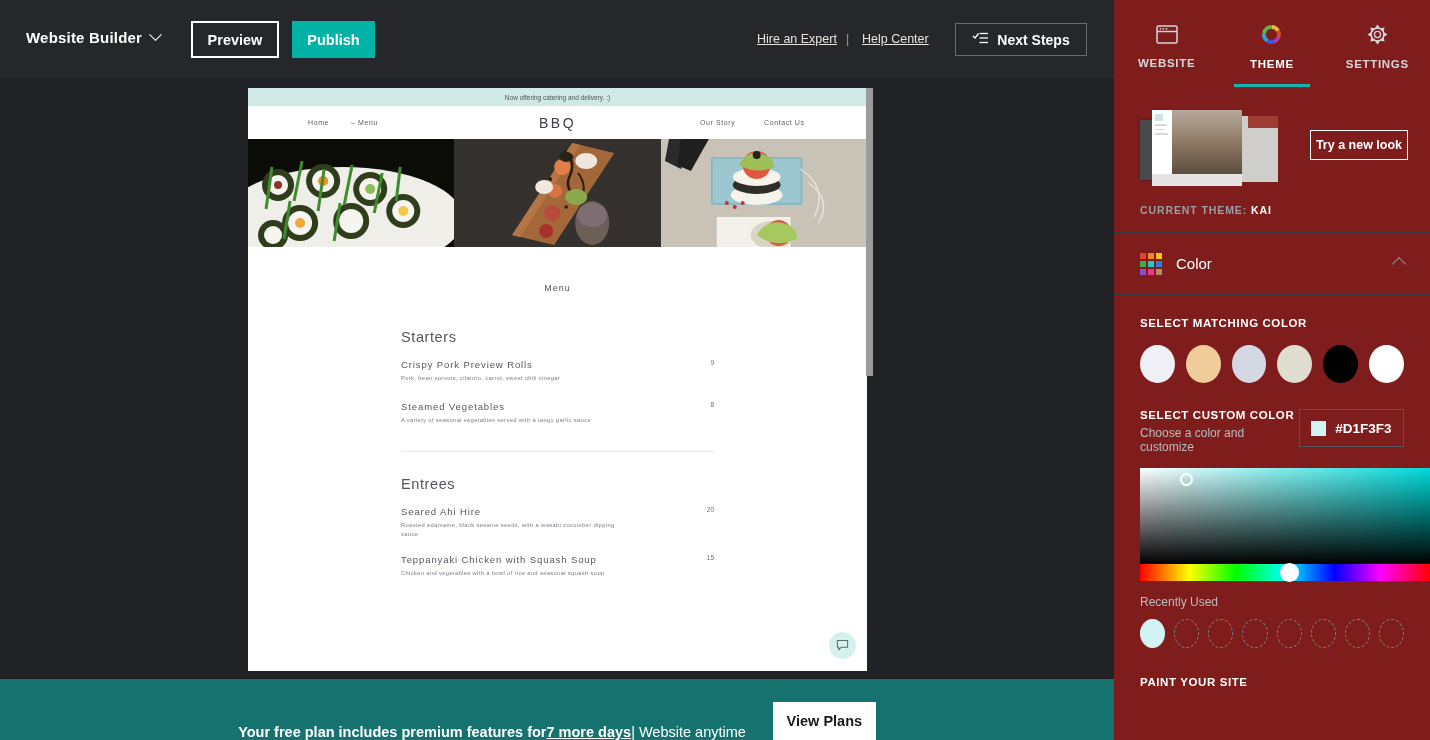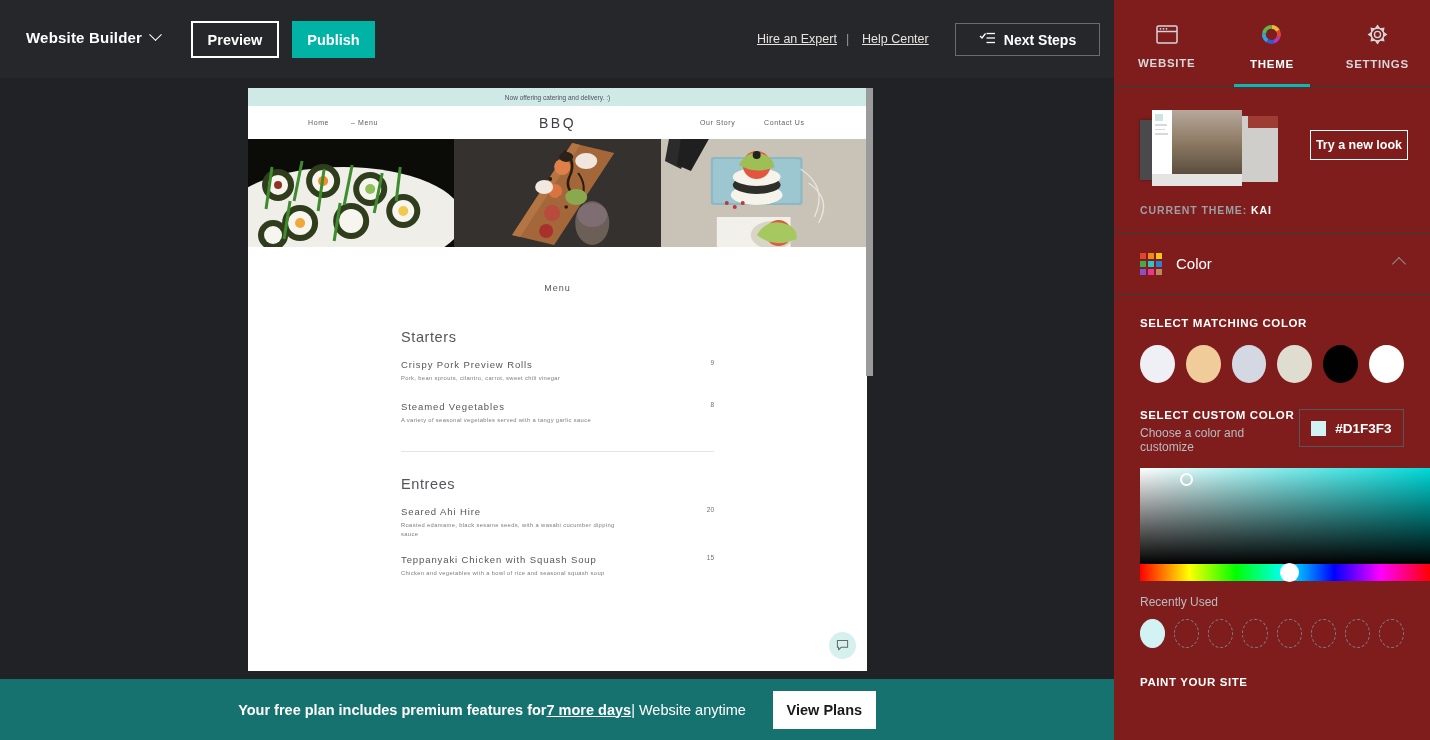--- a/index.html
+++ b/index.html
@@ -45,21 +45,21 @@
     cursor:pointer; display:flex; align-items:center; justify-content:center;
   }
   .tb-link {
     position:absolute; top:32px; font-size:12.5px; color:#e8e3dd;
     text-decoration:underline; cursor:pointer; white-space:nowrap;
   }
   #hire { left:757px; }
   #sep  { left:846px; color:#9a968f; text-decoration:none; cursor:default; }
   #help { left:862px; }
   .btn-next {
-    position:absolute; left:955px; top:23px; width:145px; height:33px;
+    position:absolute; left:955px; top:23px; width:132px; height:33px;
     border:1px solid #6a6b70; background:transparent; color:#fff;
     display:flex; align-items:center; justify-content:center; gap:8px;
     font-size:14px; font-weight:bold; cursor:pointer;
   }
 
   
   #preview {
     position:absolute; left:248px; top:88px; width:619px; height:583px;
     background:#fff; overflow:hidden;
   }
@@ -100,21 +100,21 @@
     border-radius:50%; background:#d6f0ee; display:flex; align-items:center; justify-content:center;
   }
   #pv-scroll {
     position:absolute; left:866px; top:88px; width:7px; height:288px;
     background:#9b9b9b; cursor:pointer;
   }
 
   
   #promo {
     position:absolute; left:0; bottom:0; width:1114px; height:61px;
-    background:#15726f; display:flex; align-items:center; justify-content:center; gap:0;
+    background:#15726f; display:flex; align-items:flex-end; justify-content:center; gap:0;
   }
   #promo .ptext { font-size:14.5px; font-weight:bold; color:#fff; }
   #promo .pdays { text-decoration:underline; cursor:pointer; }
   #promo .pnorm { font-weight:normal; }
   .btn-plans {
     margin-left:27px; width:103px; height:38px; background:#fff; color:#1a1a1a;
     border:none; font-family:"Liberation Sans",sans-serif; font-size:14.5px; font-weight:bold;
     cursor:pointer;
   }
 

